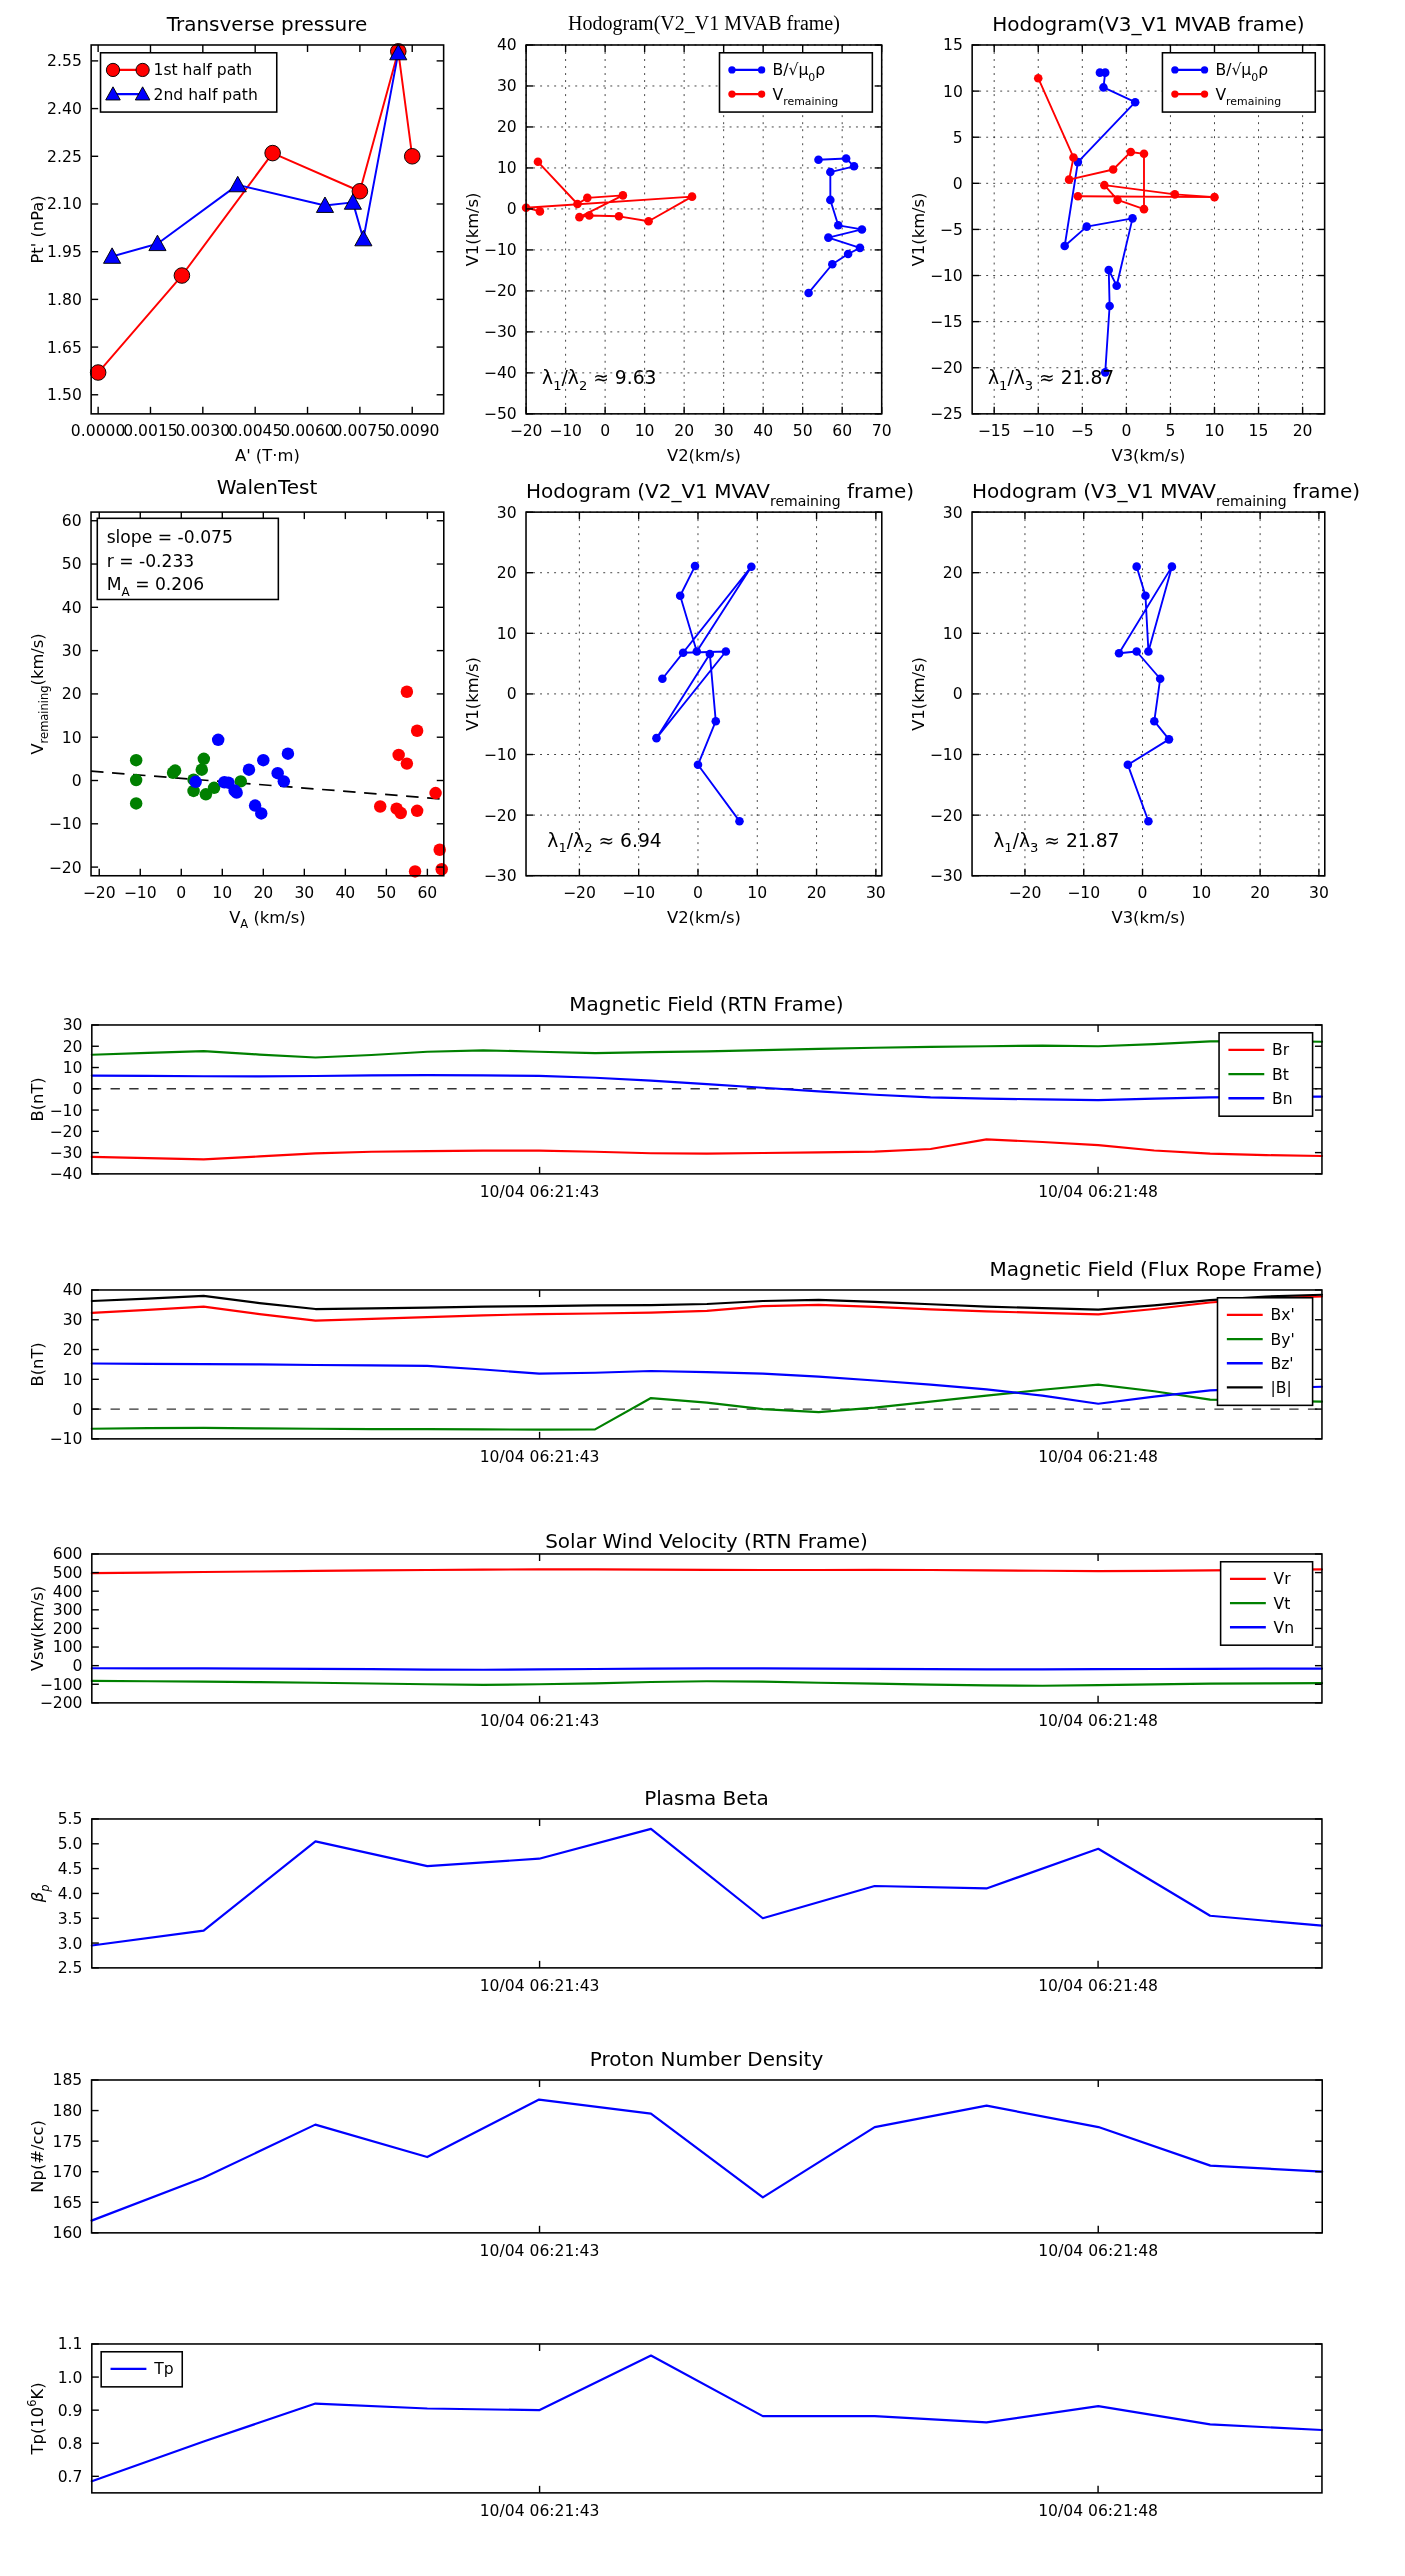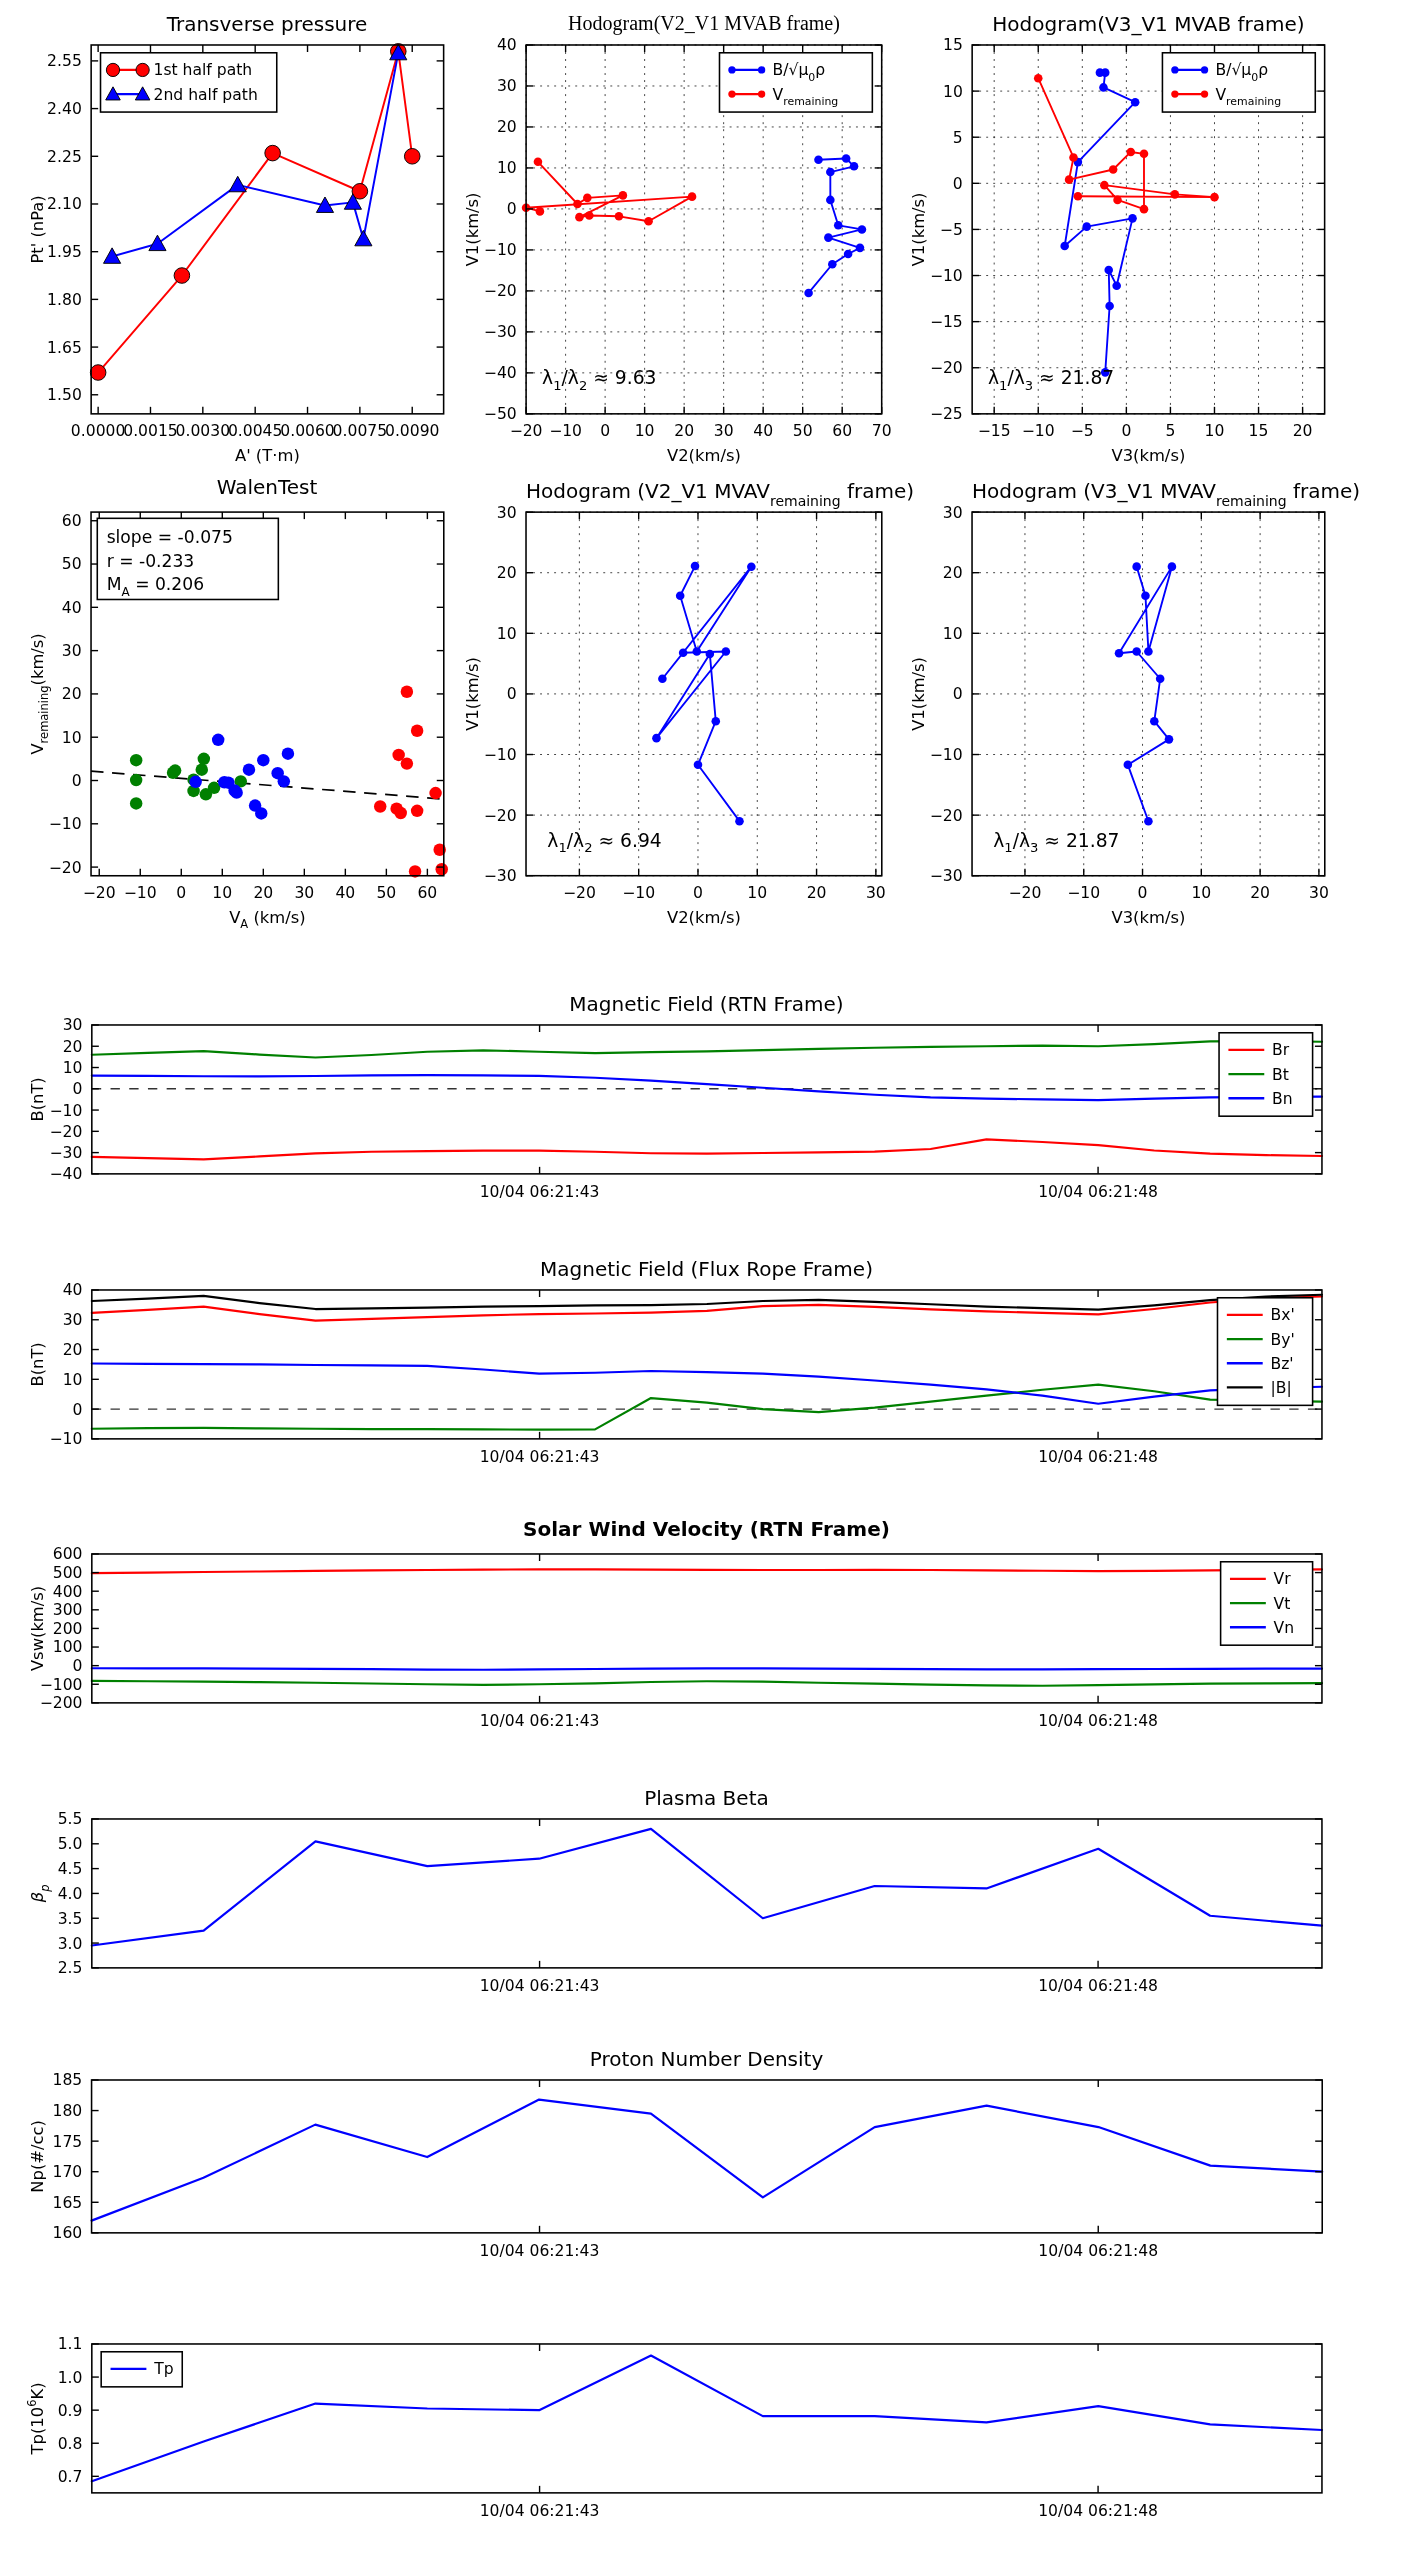--- a/index.html
+++ b/index.html
@@ -661,21 +661,21 @@
         <rect x="1544" y="60" width="122" height="138" fill="#fff" stroke="#000" stroke-width="2"></rect>
         <line x1="1556" y1="82" x2="1602" y2="82" stroke="#ff0000" stroke-width="3"></line>
         <text x="1612" y="89" font-size="20"><tspan dy="0">Bx'</tspan></text>
         <line x1="1556" y1="113" x2="1602" y2="113" stroke="#008000" stroke-width="3"></line>
         <text x="1612" y="120" font-size="20"><tspan dy="0">By'</tspan></text>
         <line x1="1556" y1="144" x2="1602" y2="144" stroke="#0000ff" stroke-width="3"></line>
         <text x="1612" y="151" font-size="20"><tspan dy="0">Bz'</tspan></text>
         <line x1="1556" y1="175" x2="1602" y2="175" stroke="#000000" stroke-width="3"></line>
         <text x="1612" y="182" font-size="20"><tspan dy="0">|B|</tspan></text>
       </svg>
-    <div class="panel-title" style="left: 78px; width: 1232px; top: 6.2px;">Magnetic Field (Flux Rope Frame)</div>
+    <div class="panel-title" style="left: 78px; width: 1232px; top: 6.2px; text-align: right;">Magnetic Field (Flux Rope Frame)</div>
   </figure>
   <figure class="panel" style="left: 12.5px; top: 1515px; width: 1341px; height: 244px;">
     <svg class="panel-svg" width="1341" height="244" viewBox="0 0 1718 313">
         <polyline points="100,74.59125 171.72727272727275,73.875 243.45454545454547,73.15875 315.18181818181813,72.4425 386.90909090909093,71.72625 458.6363636363636,71.01 530.3636363636363,70.5325 602.090909090909,70.055 673.8181818181819,69.81625 745.5454545454546,69.81625 817.2727272727273,70.055 889,70.29375 960.7272727272726,70.5325 1032.4545454545455,70.5325 1104.181818181818,70.29375 1175.9090909090908,70.5325 1247.6363636363637,71.01 1319.3636363636363,71.4875 1391.0909090909092,71.965 1462.8181818181818,71.72625 1534.5454545454545,71.01 1606.2727272727273,70.29375 1678,69.81625" fill="none" stroke="#ff0000" stroke-width="2.8" stroke-linejoin="round" stroke-linecap="round"></polyline>
         <polyline points="100,212.82750000000001 171.72727272727275,213.305 243.45454545454547,213.7825 315.18181818181813,214.49875 386.90909090909093,215.215 458.6363636363636,216.17 530.3636363636363,217.125 602.090909090909,217.84125 673.8181818181819,217.125 745.5454545454546,215.93125 817.2727272727273,214.26 889,213.305 960.7272727272726,213.7825 1032.4545454545455,215.215 1104.181818181818,216.40875 1175.9090909090908,217.6025 1247.6363636363637,218.5575 1319.3636363636363,219.035 1391.0909090909092,218.31875 1462.8181818181818,217.36374999999998 1534.5454545454545,216.40875 1606.2727272727273,215.93125 1678,215.6925" fill="none" stroke="#008000" stroke-width="2.8" stroke-linejoin="round" stroke-linecap="round"></polyline>
         <polyline points="100,196.5925 171.72727272727275,196.83125 243.45454545454547,196.83125 315.18181818181813,197.07 386.90909090909093,197.30875 458.6363636363636,197.78625 530.3636363636363,198.26375 602.090909090909,198.5025 673.8181818181819,198.025 745.5454545454546,197.54749999999999 817.2727272727273,197.07 889,196.83125 960.7272727272726,196.83125 1032.4545454545455,197.07 1104.181818181818,197.30875 1175.9090909090908,197.78625 1247.6363636363637,198.025 1319.3636363636363,198.025 1391.0909090909092,197.78625 1462.8181818181818,197.54749999999999 1534.5454545454545,197.30875 1606.2727272727273,197.07 1678,197.07" fill="none" stroke="#0000ff" stroke-width="2.8" stroke-linejoin="round" stroke-linecap="round"></polyline>
         <rect x="100" y="50" width="1578" height="191" fill="none" stroke="#000" stroke-width="2"></rect>
         <line x1="100" y1="241" x2="109" y2="241" stroke="#000" stroke-width="1.8"></line>
         <line x1="1678" y1="241" x2="1669" y2="241" stroke="#000" stroke-width="1.8"></line>
         <text x="88" y="248" text-anchor="end" font-size="20">−200</text>
@@ -711,21 +711,21 @@
         <text x="1390.8039999999999" y="271" text-anchor="middle" font-size="20">10/04 06:21:48</text>
         <text transform="translate(38 145.5) rotate(-90)" text-anchor="middle" font-size="21"><tspan dy="0">Vsw(km/s)</tspan></text>
         <rect x="1548" y="60" width="118" height="107" fill="#fff" stroke="#000" stroke-width="2"></rect>
         <line x1="1560" y1="82" x2="1606" y2="82" stroke="#ff0000" stroke-width="3"></line>
         <text x="1616" y="89" font-size="20"><tspan dy="0">Vr</tspan></text>
         <line x1="1560" y1="113" x2="1606" y2="113" stroke="#008000" stroke-width="3"></line>
         <text x="1616" y="120" font-size="20"><tspan dy="0">Vt</tspan></text>
         <line x1="1560" y1="144" x2="1606" y2="144" stroke="#0000ff" stroke-width="3"></line>
         <text x="1616" y="151" font-size="20"><tspan dy="0">Vn</tspan></text>
       </svg>
-    <div class="panel-title" style="left: 78px; width: 1232px; top: 2px; font-weight: bold;">Solar Wind Velocity (RTN Frame)</div>
+    <div class="panel-title" style="left: 78px; width: 1232px; top: 14px;">Solar Wind Velocity (RTN Frame)</div>
   </figure>
   <figure class="panel" style="left: 12.5px; top: 1780px; width: 1341px; height: 244px;">
     <svg class="panel-svg" width="1341" height="244" viewBox="0 0 1718 313">
         <polyline points="100,212.35 243.45454545454547,193.25 386.90909090909093,78.65 530.3636363636363,110.48333333333335 673.8181818181819,100.93333333333332 817.2727272727273,62.73333333333334 960.7272727272726,177.33333333333331 1104.181818181818,135.95 1247.6363636363637,139.13333333333335 1391.0909090909092,88.19999999999997 1534.5454545454545,174.15 1678,186.88333333333333" fill="none" stroke="#0000ff" stroke-width="2.8" stroke-linejoin="round" stroke-linecap="round"></polyline>
         <rect x="100" y="50" width="1578" height="191" fill="none" stroke="#000" stroke-width="2"></rect>
         <line x1="100" y1="241" x2="109" y2="241" stroke="#000" stroke-width="1.8"></line>
         <line x1="1678" y1="241" x2="1669" y2="241" stroke="#000" stroke-width="1.8"></line>
         <text x="88" y="248" text-anchor="end" font-size="20">2.5</text>
         <line x1="100" y1="209.16666666666669" x2="109" y2="209.16666666666669" stroke="#000" stroke-width="1.8"></line>
         <line x1="1678" y1="209.16666666666669" x2="1669" y2="209.16666666666669" stroke="#000" stroke-width="1.8"></line>

